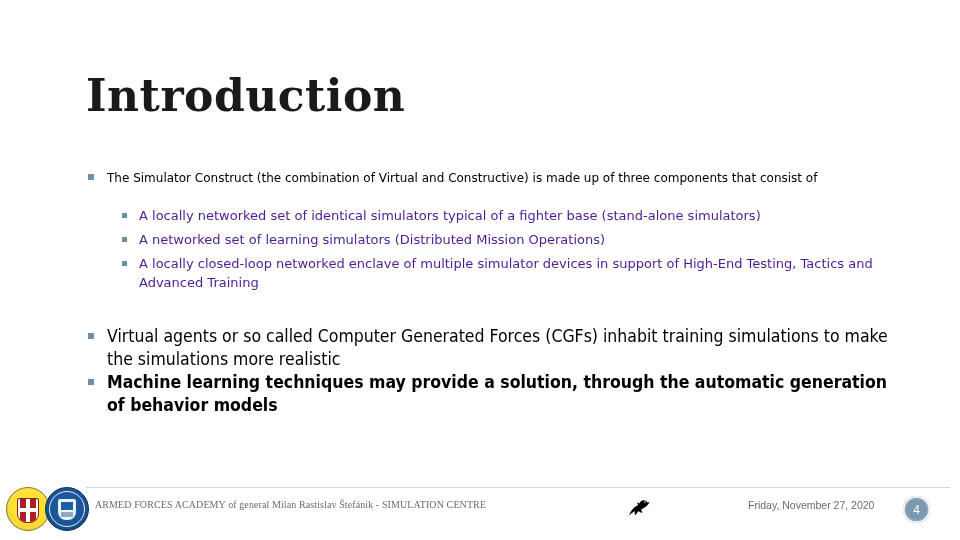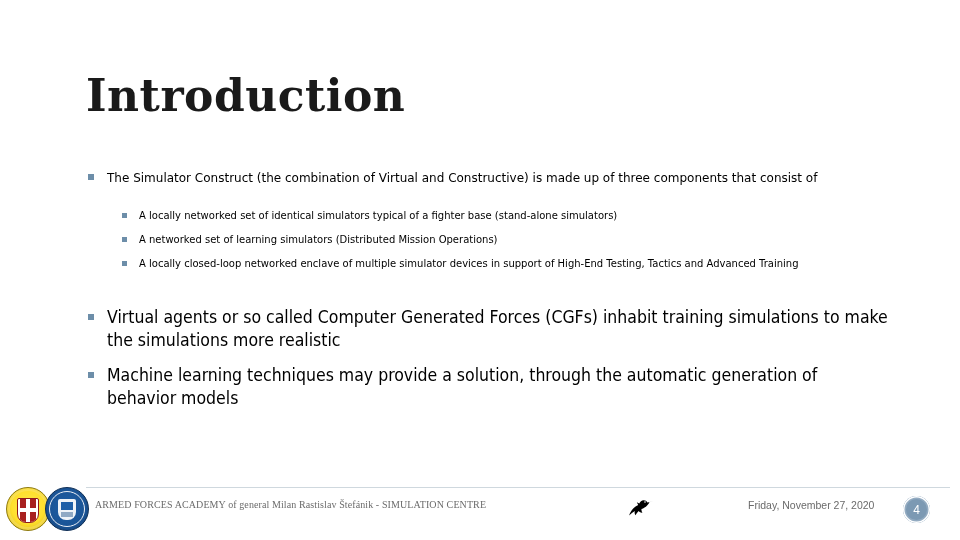--- a/index.html
+++ b/index.html
@@ -63,23 +63,23 @@
     background: #6d8ea9;
   }
 
   .sub-list {
     margin-top: 8px;
     padding-left: 34px;
   }
   .bullet-l2 {
     position: relative;
     padding-left: 17px;
-    font-size: 10px;
+    font-size: 13px;
     line-height: 19px;
-    color: #000000;
+    color: #4c1d95;
     margin-bottom: 5px;
   }
   .bullet-l2 .marker {
     position: absolute;
     left: 0;
     top: 7px;
     width: 5px;
     height: 5px;
     background: #6d8ea9;
   }
@@ -87,21 +87,21 @@
 
   .group-gap { height: 33px; }
 
   .bullet-l1.condensed {
     font-family: "Liberation Sans Narrow", "DejaVu Sans Condensed", "Liberation Sans", sans-serif;
     font-stretch: condensed;
     font-size: 17.5px;
     line-height: 22.5px;
     margin-bottom: 0;
   }
-  .bullet-l1.tight { margin-top: 13px; }
+  .bullet-l1.tight { margin-top: 1px; font-weight: bold; }
 
   
   .footer-rule {
     position: absolute;
     left: 86px;
     right: 10px;
     top: 487px;
     height: 1px;
     background: #cfd8de;
   }

